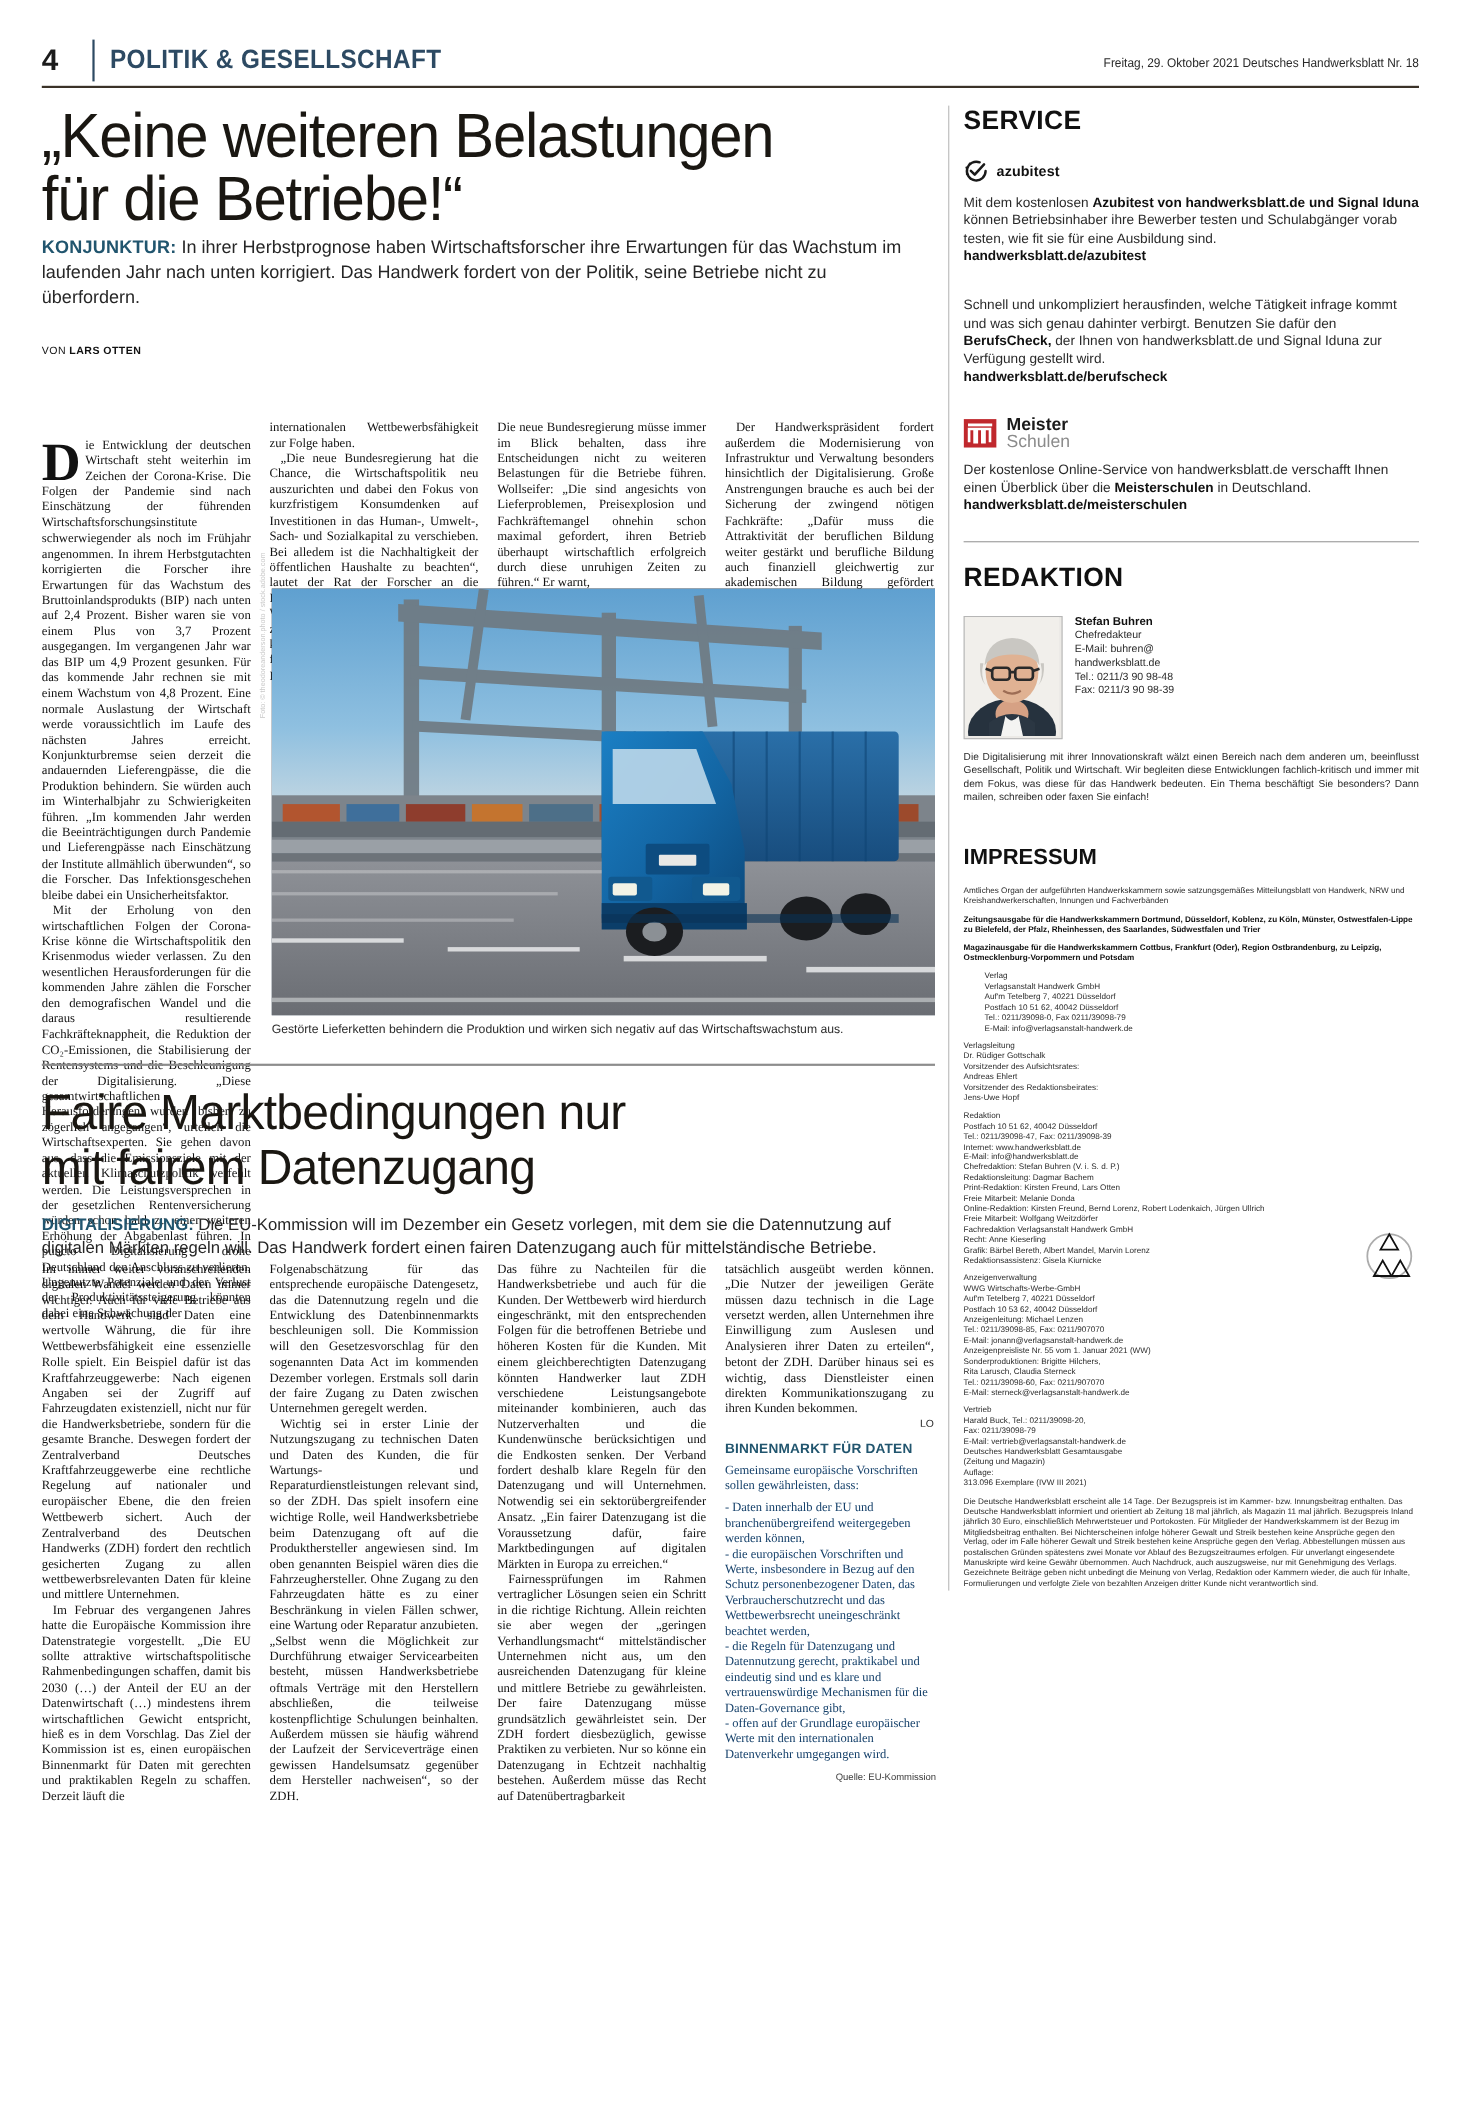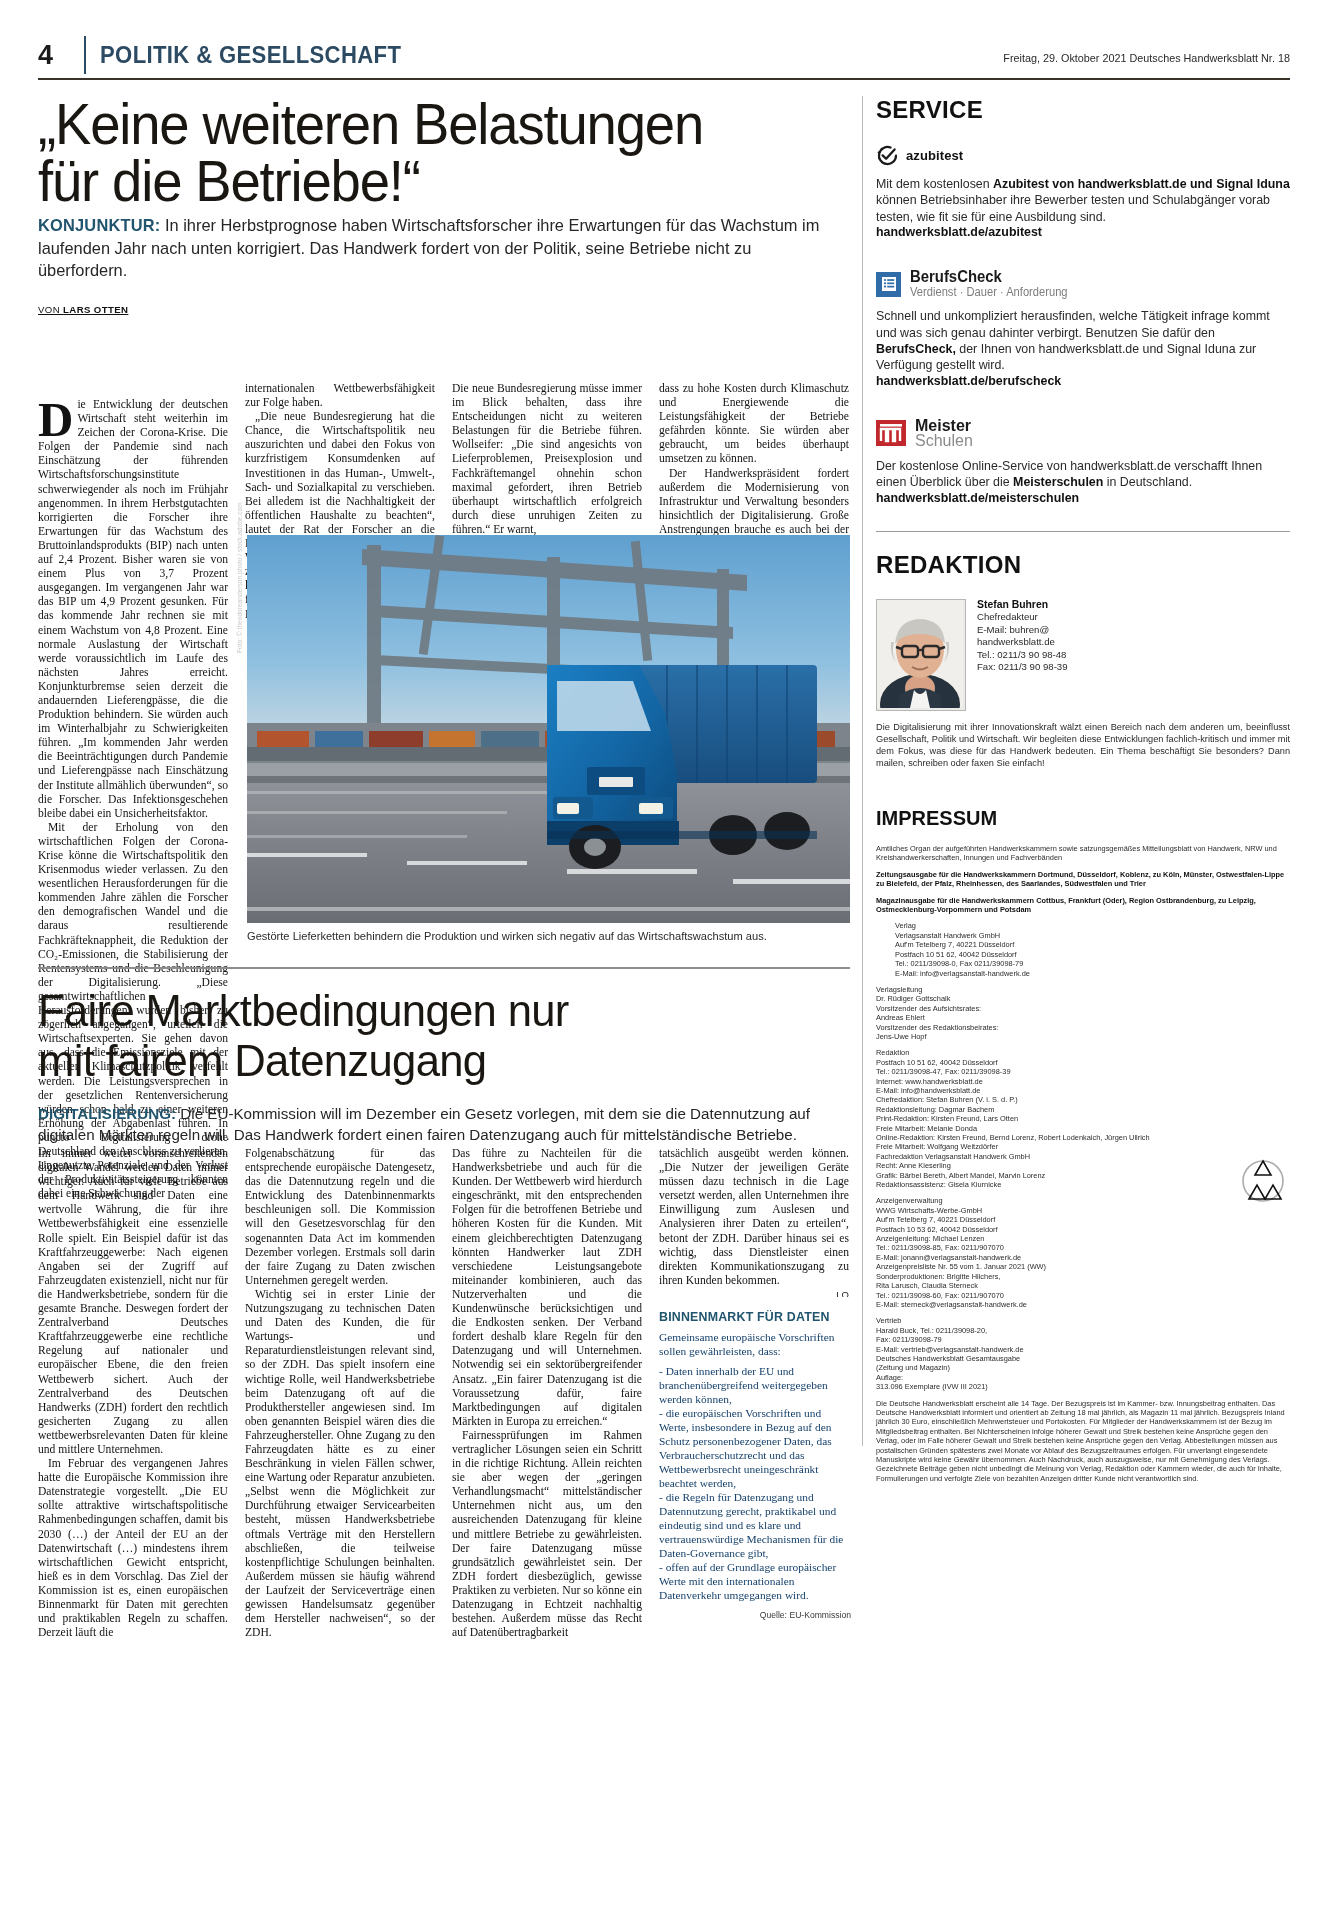--- a/index.html
+++ b/index.html
@@ -128,21 +128,21 @@
 
   <div class="main">
     <h1 class="head1">
       <span>„Keine weiteren Belastungen</span><br>
       <span>für die Betriebe!“</span>
     </h1>
     <div class="kicker">
       <b>KONJUNKTUR:</b><span> In ihrer Herbstprognose haben Wirtschaftsforscher ihre Erwartungen für das Wachstum im laufenden Jahr nach unten korrigiert. Das Handwerk fordert von der Politik, seine Betriebe nicht zu überfordern.</span>
     </div>
 
-    <div style="margin-top:22px;text-decoration:underline;">
+    <div style="margin-top:32px;">
       <div style="width:190px;">
         <div class="byline">
           <span>VON </span><b>LARS OTTEN</b>
         </div>
       </div>
     </div>
 
     <div style="position:absolute;left:0;top:302px;width:190px;height:850px;">
       <div class="colbody">
         <p class="first dropcap">Die Entwicklung der deutschen Wirtschaft steht weiterhin im Zeichen der Corona-Krise. Die Folgen der Pandemie sind nach Einschätzung der führenden Wirtschaftsforschungsinstitute schwerwiegender als noch im Frühjahr angenommen. In ihrem Herbstgutachten korrigierten die Forscher ihre Erwartungen für das Wachstum des Bruttoinlandsprodukts (BIP) nach unten auf 2,4 Prozent. Bisher waren sie von einem Plus von 3,7 Prozent ausgegangen. Im vergangenen Jahr war das BIP um 4,9 Prozent gesunken. Für das kommende Jahr rechnen sie mit einem Wachstum von 4,8 Prozent. Eine normale Auslastung der Wirtschaft werde voraussichtlich im Laufe des nächsten Jahres erreicht. Konjunkturbremse seien derzeit die andauernden Lieferengpässe, die die Produktion behindern. Sie würden auch im Winterhalbjahr zu Schwierigkeiten führen. „Im kommenden Jahr werden die Beeinträchtigungen durch Pandemie und Lieferengpässe nach Einschätzung der Institute allmählich überwunden“, so die Forscher. Das Infektionsgeschehen bleibe dabei ein Unsicherheitsfaktor.</p>
@@ -155,21 +155,20 @@
         <p>„Die neue Bundesregierung hat die Chance, die Wirtschaftspolitik neu auszurichten und dabei den Fokus von kurzfristigem Konsumdenken auf Investitionen in das Human-, Umwelt-, Sach- und Sozialkapital zu verschieben. Bei alledem ist die Nachhaltigkeit der öffentlichen Haushalte zu beachten“, lautet der Rat der Forscher an die Politik. „Die Wirtschaftsforschungsinstitute weisen zu Recht darauf hin, dass die konjunkturelle Erholung nach Corona für die Wirtschaft, aber auch für das Handwerk alles andere als ein Selbstläufer ist“, erklärt Hans Peter Wollseifer. Der Präsident des Zentralverbands des Deutschen Handwerks betont, dass unterbrochene Lieferketten auch die Erholung im Handwerk abschwächen. Betroffen seien alle Bereiche. „Dadurch entgehen den Betrieben wichtige Umsätze, die sie gerade jetzt nach dem Ende der Corona-Lockdowns dringend bräuchten, um neue Liquidität und Substanz aufzubauen.“ Die Mittel für Zukunftsinvestitionen müssten die Betriebe zuerst erwirtschaften, bevor sie die Herausforderungen des Klimawandels oder der Digitalisierung angehen können.</p>
       </div>
     </div>
     <div style="position:absolute;left:414px;top:286px;width:190px;height:240px;overflow:hidden;">
       <div class="colbody">
         <p class="first">Die neue Bundesregierung müsse immer im Blick behalten, dass ihre Entscheidungen nicht zu weiteren Belastungen für die Betriebe führen. Wollseifer: „Die sind angesichts von Lieferproblemen, Preisexplosion und Fachkräftemangel ohnehin schon maximal gefordert, ihren Betrieb überhaupt wirtschaftlich erfolgreich durch diese unruhigen Zeiten zu führen.“ Er warnt,</p>
       </div>
     </div>
     <div style="position:absolute;left:621px;top:286px;width:190px;height:250px;overflow:hidden;">
       <div class="colbody">
-        <p class="first">dass zu hohe Kosten durch Klimaschutz und Energiewende die Leistungsfähigkeit der Betriebe gefährden könnte. Sie würden aber gebraucht, um beides überhaupt umsetzen zu können.</p>
         <p>Der Handwerkspräsident fordert außerdem die Modernisierung von Infrastruktur und Verwaltung besonders hinsichtlich der Digitalisierung. Große Anstrengungen brauche es auch bei der Sicherung der zwingend nötigen Fachkräfte: „Dafür muss die Attraktivität der beruflichen Bildung weiter gestärkt und berufliche Bildung auch finanziell gleichwertig zur akademischen Bildung gefördert werden.“ Schließlich müssten endlich steuerliche Entlastungen den Weg für zusätzliche Investitionen ebnen.</p>
 
       </div>
     </div>
   </div>
 
   <div class="photowrap">
     <div class="photo">
       <svg width="603" height="388" viewBox="0 0 603 388" preserveAspectRatio="none">
         <defs>
@@ -341,39 +340,20 @@
         </span>
         <span class="az-name">azubitest</span>
       </div>
       <div class="sb-txt">
         <span>Mit dem kostenlosen </span><b>Azubitest von handwerksblatt.de und Signal Iduna</b><span> können Betriebsinhaber ihre Bewerber testen und Schulabgänger vorab testen, wie fit sie für eine Ausbildung sind.</span>
       </div>
       <div class="sb-url">handwerksblatt.de/azubitest</div>
     </div>
 
     <div class="sb-block" style="margin-top:30px;">
-      <div class="sb-logo">
-        <span class="bc-icon">
-          <svg width="16" height="16" viewBox="0 0 16 16">
-            <rect x="1" y="1" width="14" height="14" fill="#ffffff"></rect>
-            <g fill="#2f6ca8">
-              <circle cx="4" cy="4" r="1.1"></circle>
-                <rect x="6.2" y="3.2" width="7" height="1.7"></rect>
-              <circle cx="4" cy="7.3" r="1.1"></circle>
-                <rect x="6.2" y="6.5" width="7" height="1.7"></rect>
-              <circle cx="4" cy="10.6" r="1.1"></circle>
-                <rect x="6.2" y="9.8" width="7" height="1.7"></rect>
-            </g>
-          </svg>
-        </span>
-        <span>
-          <span class="bc-name" style="display:block;">BerufsCheck</span>
-          <span class="bc-sub" style="display:block;">Verdienst · Dauer · Anforderung</span>
-        </span>
-      </div>
       <div class="sb-txt">
         <span>Schnell und unkompliziert herausfinden, welche Tätigkeit infrage kommt und was sich genau dahinter verbirgt. Benutzen Sie dafür den </span><b>BerufsCheck,</b><span> der Ihnen von handwerksblatt.de und Signal Iduna zur Verfügung gestellt wird.</span>
       </div>
       <div class="sb-url">handwerksblatt.de/berufscheck</div>
     </div>
 
     <div class="sb-block" style="margin-top:30px;">
       <div class="sb-logo">
         <span class="ms-icon">
           <svg width="30" height="26" viewBox="0 0 30 26">

